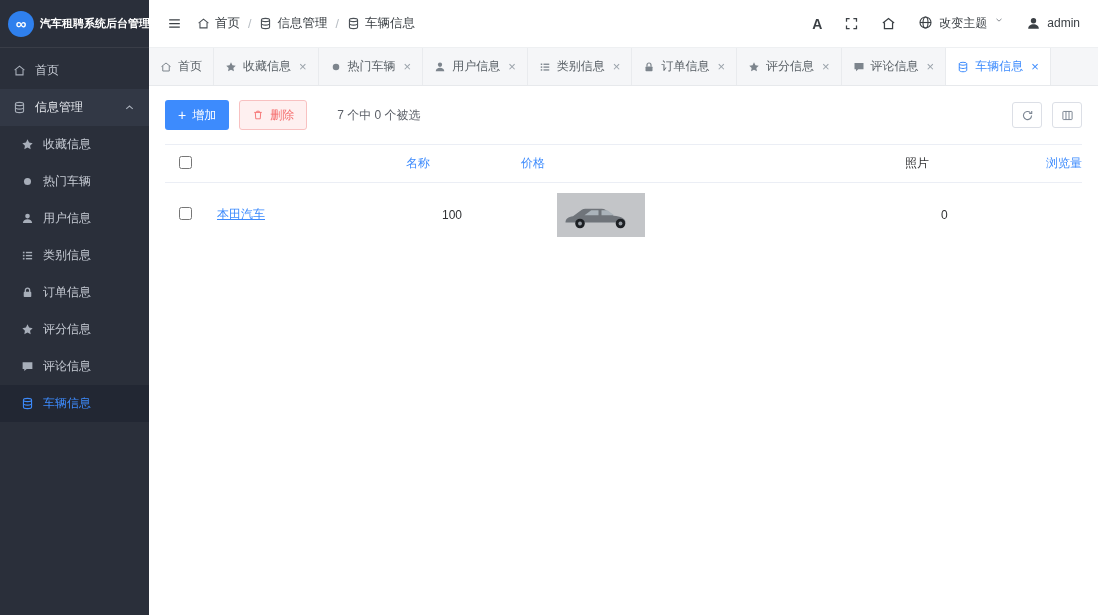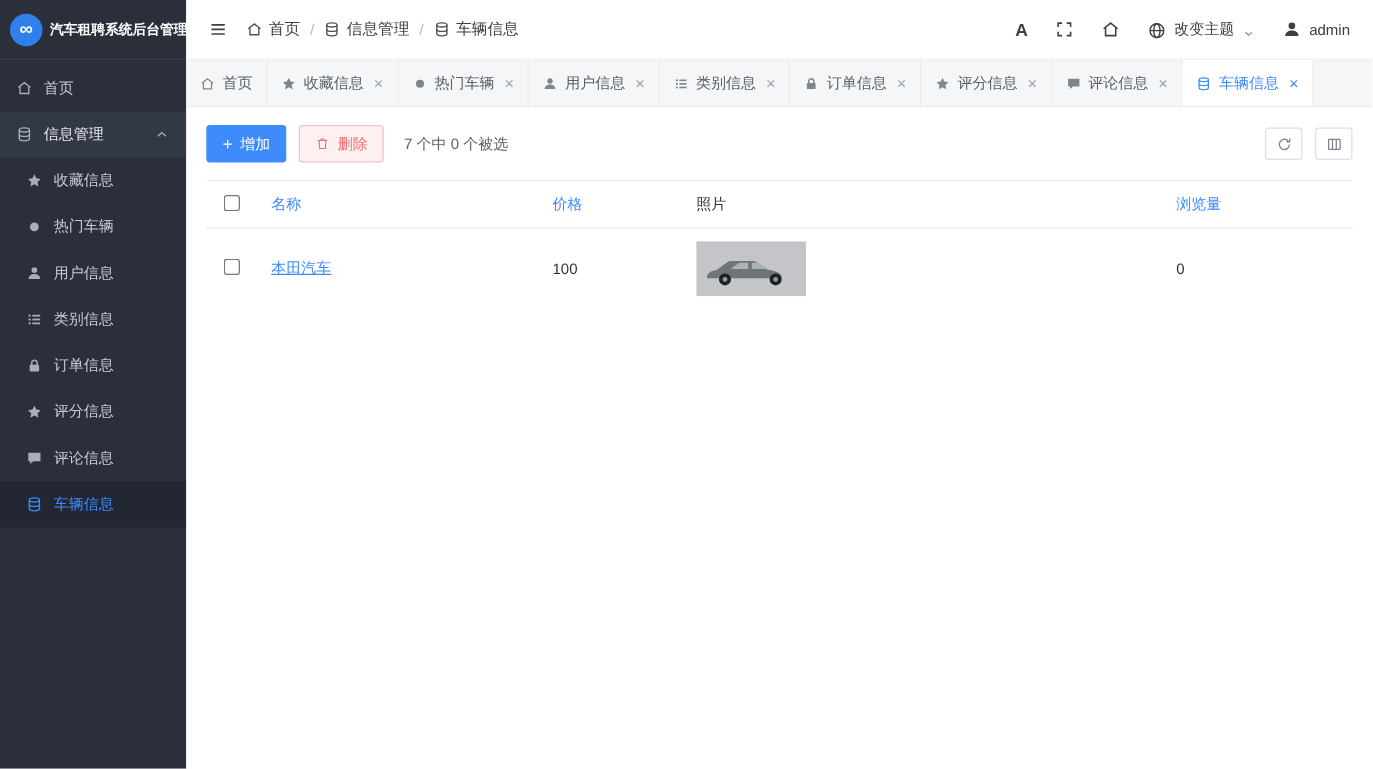--- a/index.html
+++ b/index.html
@@ -26,46 +26,46 @@
   .main{flex:1;display:flex;flex-direction:column;min-width:0}
   .topbar{height:48px;background:#fff;display:flex;align-items:center;justify-content:space-between;padding:0 18px;border-bottom:1px solid #eef0f2}
   .tb-left{display:flex;align-items:center;gap:15px;color:#3b4045}
   .tb-left .ic{width:15px;height:15px}
   .crumb{display:flex;align-items:center;gap:8px;font-size:12.5px;color:#3b4045}
   .crumb-item{display:flex;align-items:center;gap:5px}
   .crumb .ic{width:13px;height:13px;color:#4a5056}
   .sep{color:#b6bcc2}
   .tb-right{display:flex;align-items:center;gap:22px;color:#3b4045}
   .tb-right .ic{width:15px;height:15px}
-  .theme,.user{display:flex;align-items:flex-end;gap:6px;cursor:pointer}
+  .theme,.user{display:flex;align-items:flex-start;gap:6px;cursor:pointer}
   .theme .chev{width:10px;height:10px;color:#6d747c;margin-left:1px}
   .fontA{font-size:14px;font-weight:bold;cursor:pointer}
 
   
   .tabbar{height:38px;background:#f5f6f8;border-bottom:1px solid #e7e9ec;display:flex;align-items:stretch;overflow:hidden}
   .tab{display:flex;align-items:center;gap:6px;padding:0 11px;border-right:1px solid #e9ebee;color:#596066;font-size:12px;cursor:pointer;white-space:nowrap}
   .tab .ic{width:12px;height:12px;color:#7d858d}
   .tab .x{color:#9aa2aa;font-size:13px;margin-left:2px;cursor:pointer}
   .tab.active{background:#fff;color:#3d8bfd}
   .tab.active .ic,.tab.active .x{color:#3d8bfd}
 
   
   .content{flex:1;background:#fff;padding:14px 16px 0;overflow:hidden}
   .toolbar{display:flex;align-items:center;gap:10px;margin-bottom:14px}
   .btn-add{height:30px;padding:0 13px;background:#3d8bfd;color:#fff;border:none;border-radius:3px;font-size:12px;display:flex;align-items:center;gap:6px;cursor:pointer}
   .btn-del{height:30px;padding:0 12px;background:#fef0f0;color:#f56c6c;border:1px solid #f8c1c1;border-radius:3px;font-size:12px;display:flex;align-items:center;gap:6px;cursor:pointer}
   .btn-del .ic{width:12px;height:12px}
   .plus{font-size:14px;line-height:1}
-  .sel-text{color:#5a5e66;margin-left:6px}
+  .sel-text{color:#5a5e66;margin-left:20px}
   .spacer{flex:1}
   .mini-btn{width:30px;height:26px;border:1px solid #dcdfe6;background:#fff;border-radius:3px;color:#7b8592;display:flex;align-items:center;justify-content:center;cursor:pointer}
   .mini-btn .ic{width:13px;height:13px}
 
   table{width:100%;border-collapse:collapse;border-top:1px solid #ebeef5}
-  th{font-weight:normal;text-align:left;padding:10px 0 10px 12px;border-bottom:1px solid #ebeef5;font-size:12px}
+  th{font-weight:normal;text-align:right;padding:10px 0 10px 12px;border-bottom:1px solid #ebeef5;font-size:12px}
   th.sortable{color:#3d8bfd;cursor:pointer}
   th.plain{color:#303133}
   td{padding:0 0 0 12px;font-size:12px}
   tr.row{height:64px}
   tr.row:nth-child(even){background:#fafafa}
   tr.row.selected{background:#d9e6fb}
   th.cb,td.cb{text-align:center;padding:0}
   input[type=checkbox]{width:13px;height:13px;accent-color:#3d8bfd;cursor:pointer}
   .link{color:#3d8bfd;text-decoration:underline;cursor:pointer}
   .photo{width:88px;height:44px;display:block}

